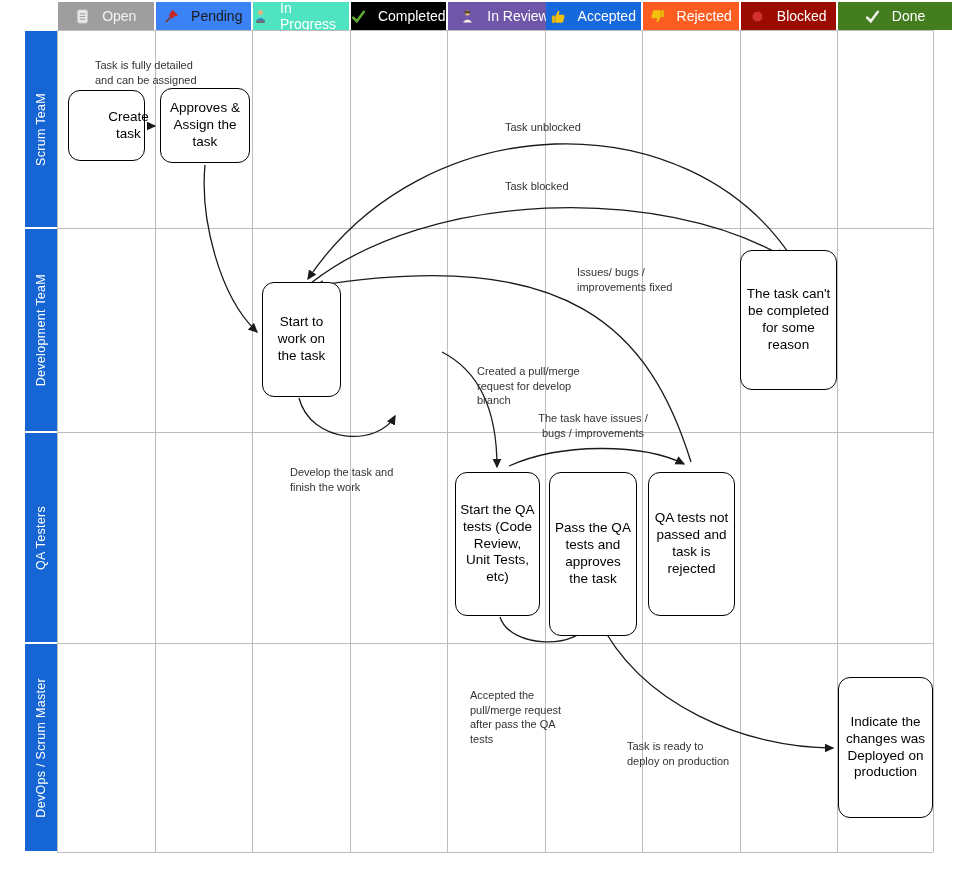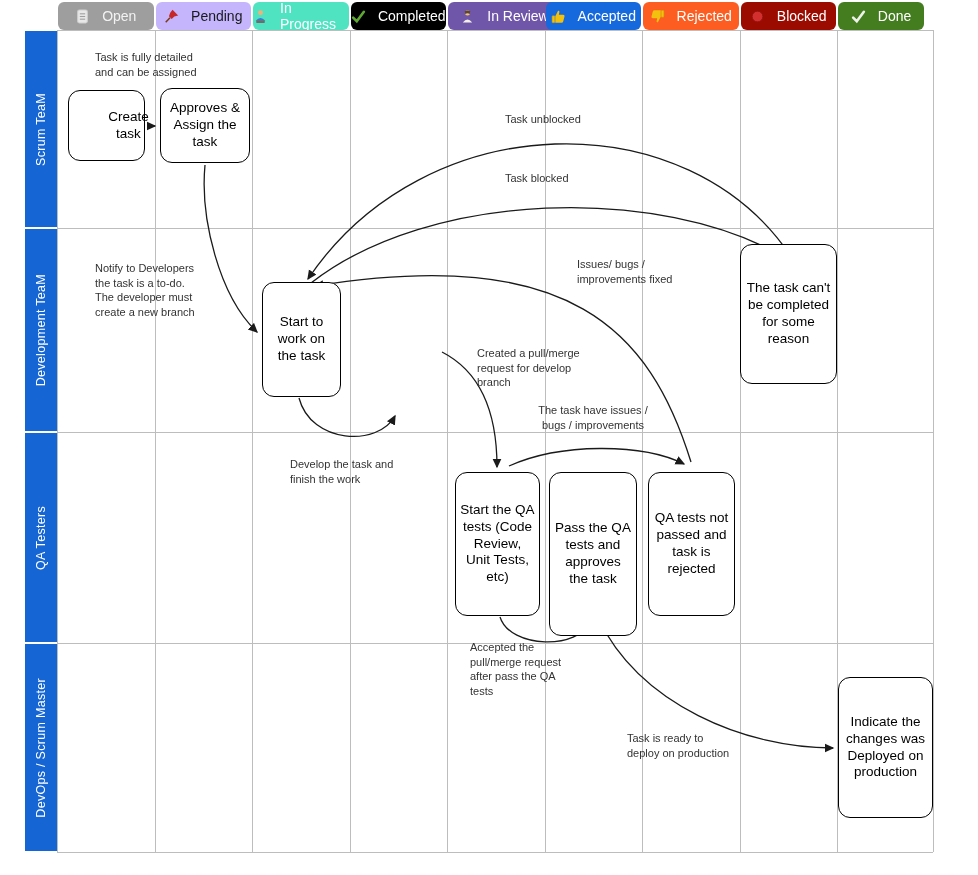--- a/index.html
+++ b/index.html
@@ -2,57 +2,57 @@
 <html><head>
 <meta charset="utf-8">
 <style>
   html,body{margin:0;padding:0;background:#ffffff;}
   #stage{
     position:relative;width:978px;height:875px;background:#ffffff;
     font-family:"Liberation Sans", sans-serif;overflow:hidden;
   }
   .hcell{
     position:absolute;top:2px;height:28px;display:flex;align-items:center;justify-content:center;
-    gap:12px;font-size:14px;font-weight:400;box-sizing:border-box;border-radius:6px;
+    gap:12px;font-size:14px;font-weight:400;box-sizing:border-box;
   }
   .hcell .ic{display:flex;align-items:center;}
   .lane{
     position:absolute;left:25px;width:32px;display:flex;align-items:center;justify-content:center;
   }
   .lane span{
     writing-mode:vertical-rl;transform:rotate(180deg);color:#fff;font-size:12.5px;letter-spacing:.3px;white-space:nowrap;
   }
   .gline{position:absolute;background:#bdbdbd;}
   .node{
     position:absolute;background:#fff;border:1.5px solid #000;border-radius:12px;
     display:flex;align-items:center;justify-content:center;text-align:center;
     font-size:13.5px;color:#000;line-height:1.25;padding:4px;box-sizing:border-box;
   }
   .ann{
-    position:absolute;font-size:11px;color:#333;line-height:1.32;white-space:pre-line;
+    position:absolute;font-size:11px;color:#333;line-height:1.32;white-space:pre-line;margin-top:8px;
   }
   #arrows{position:absolute;left:0;top:0;pointer-events:none;}
   #arrows path.flow{stroke:#1a1a1a;stroke-width:1.3;fill:none;}
 </style>
 </head>
 <body>
 
 <div id="stage">
     <div class="hcell" style="left: 58px; width: 95.5px; background: rgb(158, 158, 158); color: rgb(242, 242, 242);">
       <span class="ic">
         <svg width="15" height="15" viewBox="0 0 14 14" xmlns="http://www.w3.org/2000/svg">
           <rect x="2.5" y="1" width="9" height="12" rx="1.5" fill="#e8e8e8" stroke="#cfcfcf"></rect>
           <line x1="4.5" y1="4.5" x2="9.5" y2="4.5" stroke="#9e9e9e"></line>
           <line x1="4.5" y1="7" x2="9.5" y2="7" stroke="#9e9e9e"></line>
           <line x1="4.5" y1="9.5" x2="9.5" y2="9.5" stroke="#9e9e9e"></line>
         </svg>
       </span>
       <span>Open</span>
     </div>
-    <div class="hcell" style="left: 155.5px; width: 95.5px; background: #c4b5fd; color: rgb(26, 26, 26);">
+    <div class="hcell" style="left: 155.5px; width: 95.5px; background: #3b82f6; color: rgb(26, 26, 26);">
       <span class="ic">
         <svg width="15" height="15" viewBox="0 0 14 14" xmlns="http://www.w3.org/2000/svg">
           <path d="M8 0.8 L13.2 6 L9.6 7 L7.2 9.4 L4.6 6.8 L5.8 3.4 Z" fill="#c62828"></path>
           <line x1="5.6" y1="8.2" x2="1.6" y2="12.4" stroke="#7a3b12" stroke-width="1.4"></line>
         </svg>
       </span>
       <span>Pending</span>
     </div>
     <div class="hcell" style="left: 253px; width: 95.5px; background: rgb(79, 227, 193); color: rgb(255, 255, 255);">
       <span class="ic">
@@ -103,21 +103,21 @@
       <span>Rejected</span>
     </div>
     <div class="hcell" style="left: 740.5px; width: 95.5px; background: rgb(156, 11, 0); color: rgb(255, 255, 255); text-align: right;">
       <span class="ic">
         <svg width="15" height="15" viewBox="0 0 14 14" xmlns="http://www.w3.org/2000/svg">
           <circle cx="7" cy="7" r="5" fill="#d32f2f" stroke="#8e1410" stroke-width="0.8"></circle>
         </svg>
       </span>
       <span>Blocked</span>
     </div>
-    <div class="hcell" style="left: 838px; width: 86px; background: rgb(68, 125, 32); color: rgb(255, 255, 255);">
+    <div class="hcell" style="left: 838px; width: 114px; background: rgb(68, 125, 32); color: rgb(255, 255, 255);">
       <span class="ic">
         <svg width="15" height="15" viewBox="0 0 14 14" xmlns="http://www.w3.org/2000/svg">
           <path d="M2 8 L5.4 11.4 L12 2.6" stroke="#eef2ea" stroke-width="2.4" fill="none" stroke-linecap="round"></path>
         </svg>
       </span>
       <span>Done</span>
     </div>
     <div class="lane" style="top: 31px; height: 196px; background: rgb(21, 101, 213);">
       <span>Scrum TeaM</span>
     </div>
@@ -164,51 +164,47 @@
     </svg>
     <div class="node" style="left: 68px; top: 90px; width: 77px; height: 71px; padding-left: 48px;">
       <span>Create task</span>
     </div>
     <div class="node" style="left: 160px; top: 88px; width: 90px; height: 75px;">
       <span>Approves &amp; Assign the task</span>
     </div>
     <div class="node" style="left: 262px; top: 282px; width: 79px; height: 115px;">
       <span>Start to work on the task</span>
     </div>
-    <div class="node" style="left: 740px; top: 244px; width: 97px; height: 140px;">
+    <div class="node" style="left: 740px; top: 250px; width: 97px; height: 140px;">
       <span>The task can't be completed for some reason</span>
     </div>
     <div class="node" style="left: 455px; top: 472px; width: 85px; height: 144px;">
       <span>Start the QA tests (Code Review, Unit Tests, etc)</span>
     </div>
     <div class="node" style="left: 549px; top: 472px; width: 88px; height: 164px;">
       <span>Pass the QA tests and approves the task</span>
     </div>
     <div class="node" style="left: 648px; top: 472px; width: 87px; height: 144px;">
       <span>QA tests not passed and task is rejected</span>
     </div>
     <div class="node" style="left: 838px; top: 677px; width: 95px; height: 141px;">
       <span>Indicate the changes was Deployed on production</span>
     </div>
     <div class="ann" style="left: 95px; top: 50px; text-align: left;">Task is fully detailed
 and can be assigned</div>
     <div class="ann" style="left: 505px; top: 112px; text-align: left;">Task unblocked</div>
     <div class="ann" style="left: 505px; top: 171px; text-align: left;">Task blocked</div>
-    <div class="ann" style="left: 95px; top: 261px; text-align: left;">Notify to Developers
-the task is a to-do.
-The developer must
-create a new branch</div>
     <div class="ann" style="left: 577px; top: 257px; text-align: left;">Issues/ bugs /
 improvements fixed</div>
-    <div class="ann" style="left: 477px; top: 346px; text-align: left;">Created a pull/merge
+    <div class="ann" style="left: 477px; top: 356px; text-align: left;">Created a pull/merge
 request for develop
 branch</div>
     <div class="ann" style="left: 537px; top: 403px; width: 112px; text-align: center;">The task have issues /
 bugs / improvements</div>
     <div class="ann" style="left: 290px; top: 457px; text-align: left;">Develop the task and
 finish the work</div>
-    <div class="ann" style="left: 470px; top: 640px; text-align: left;">Accepted the
+    <div class="ann" style="left: 470px; top: 680px; text-align: left;">Accepted the
 pull/merge request
 after pass the QA
 tests</div>
     <div class="ann" style="left: 627px; top: 731px; text-align: left;">Task is ready to
 deploy on production</div>
   </div>
 
 </body></html>

